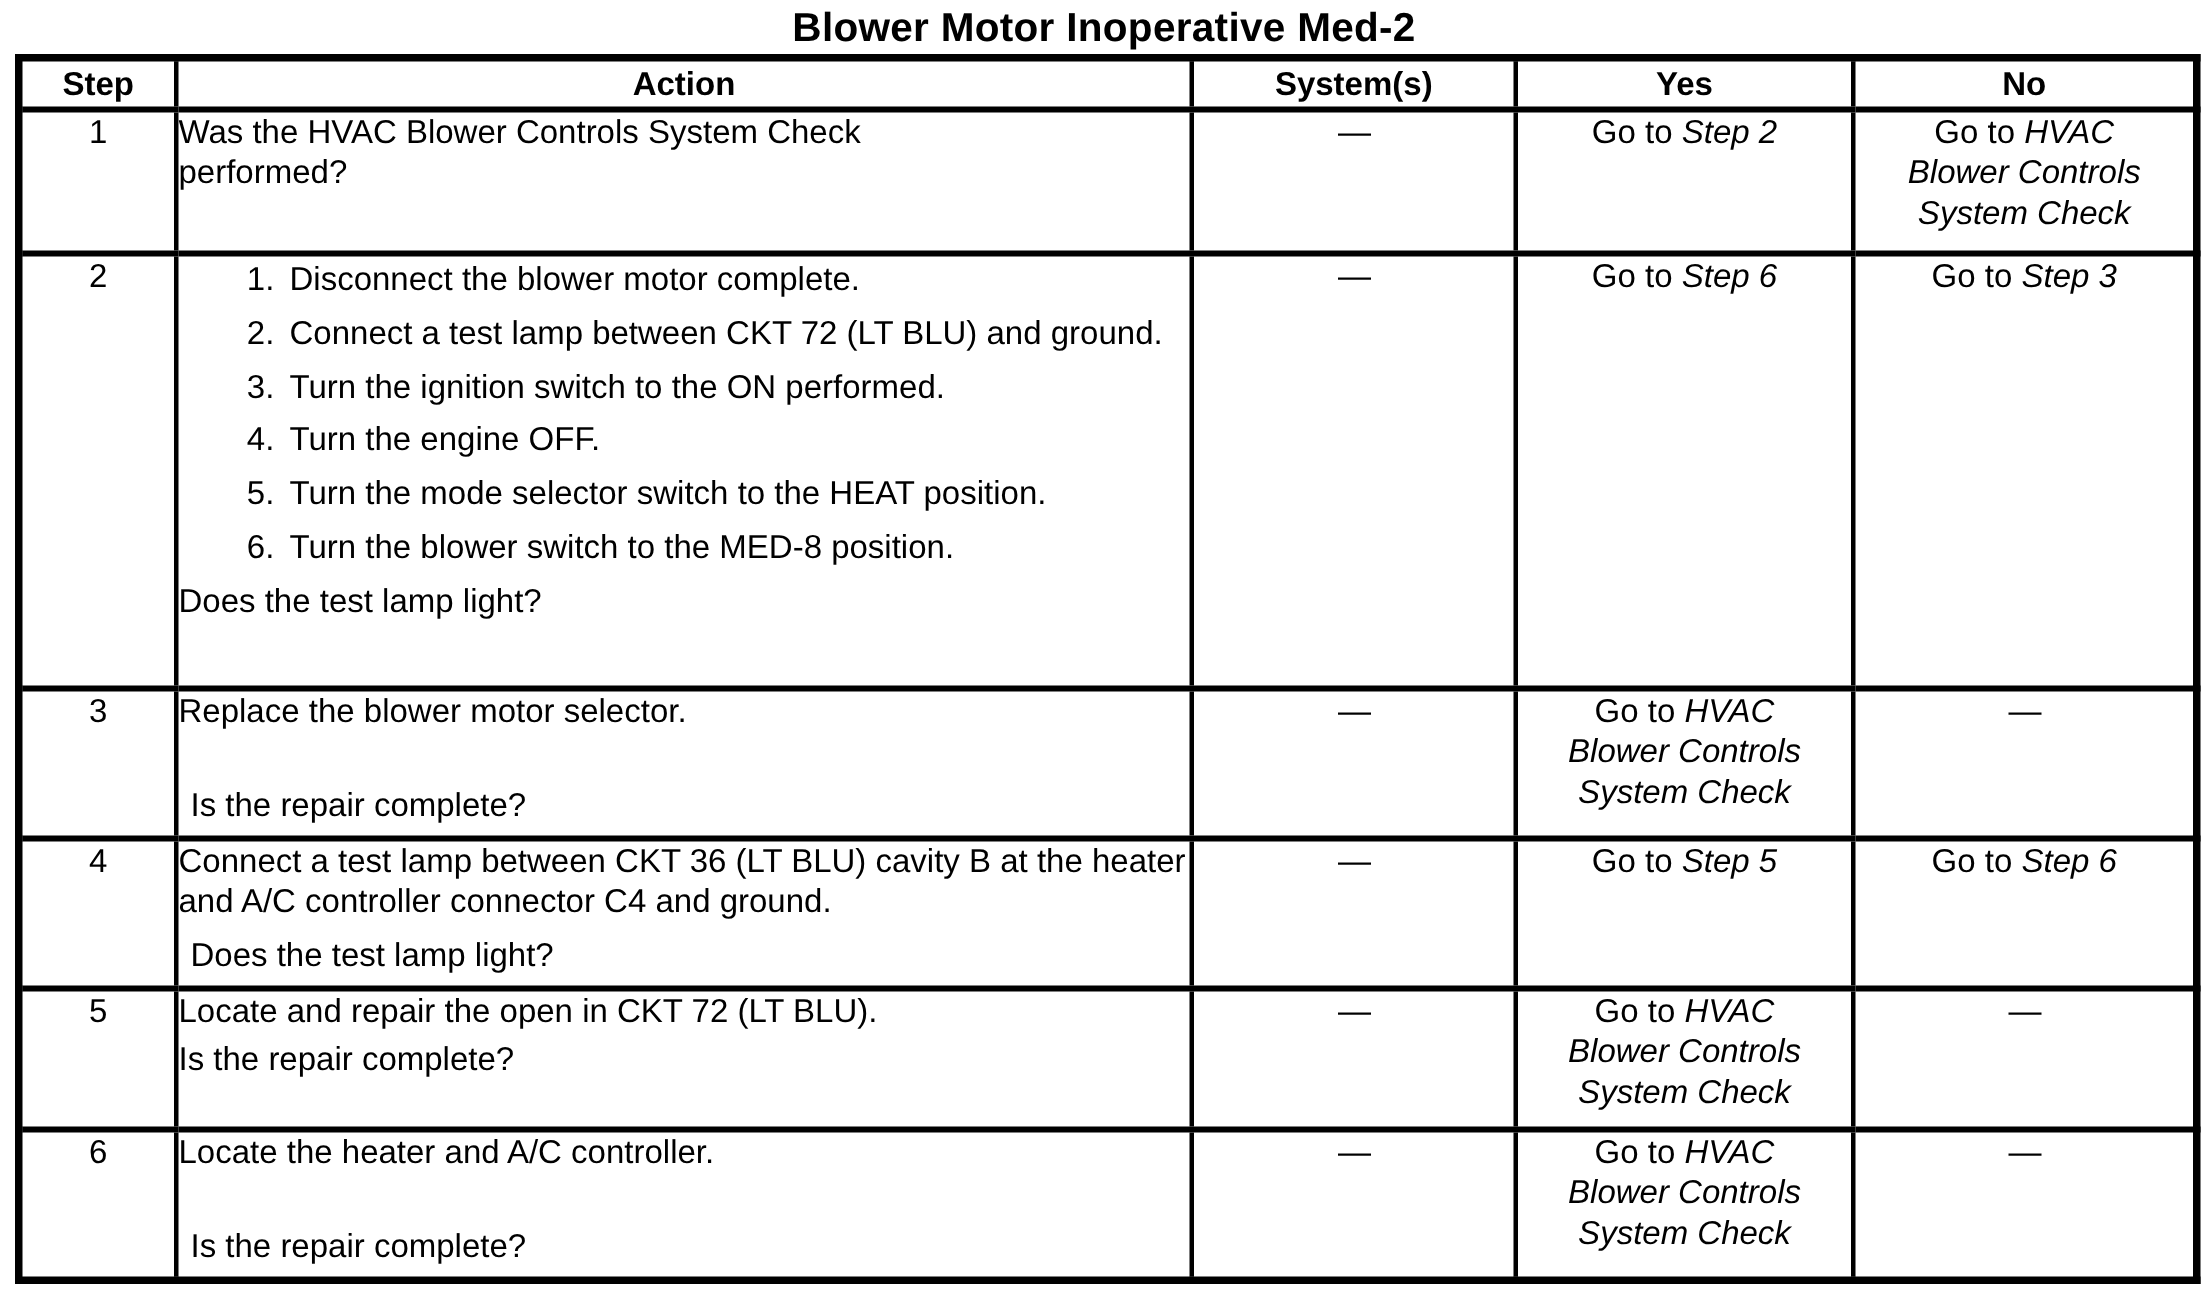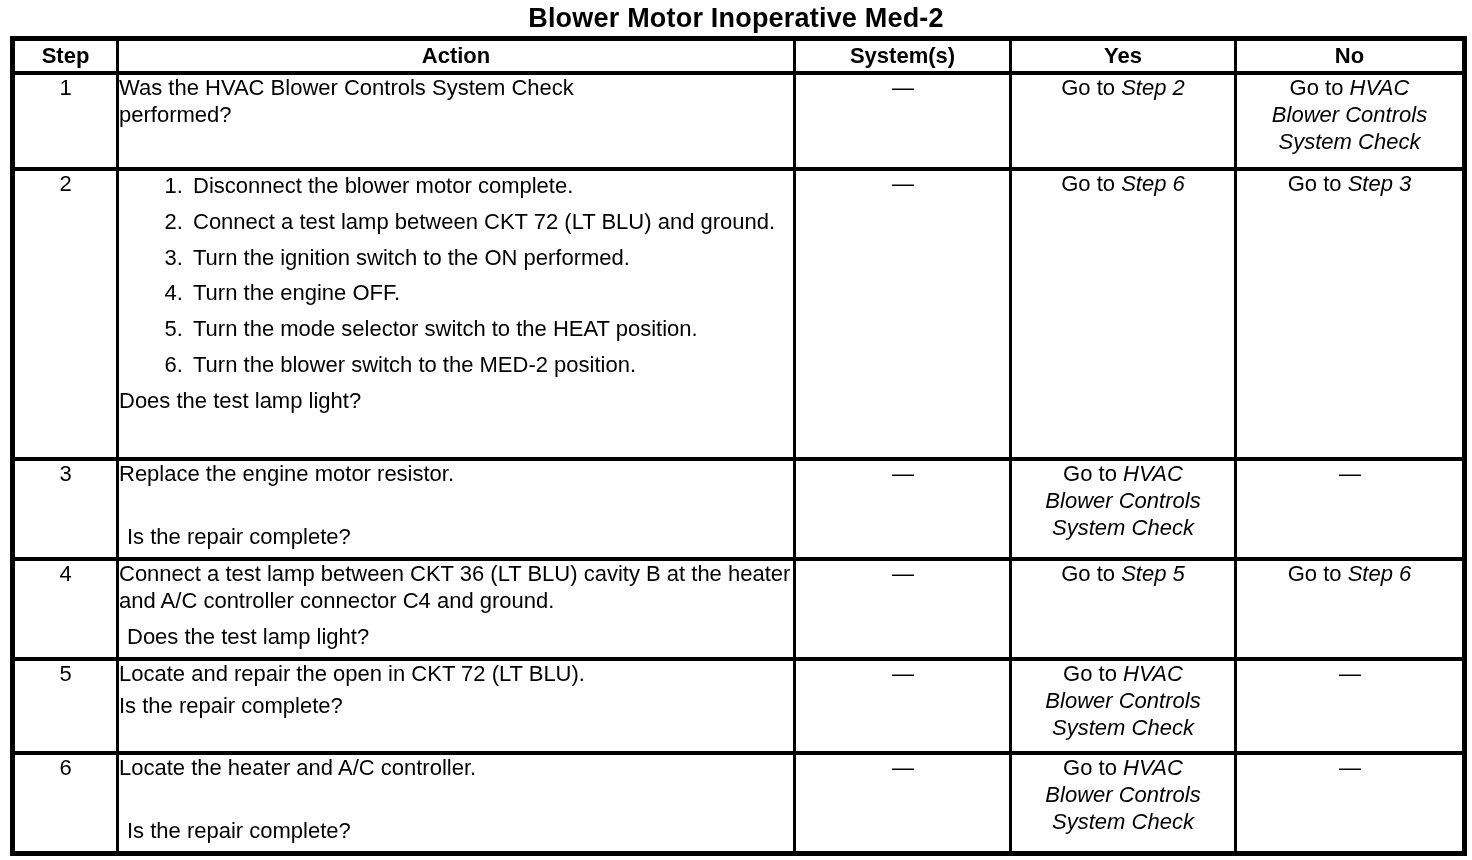--- a/index.html
+++ b/index.html
@@ -145,39 +145,39 @@
 
       <tr class="r2">
         <td class="step-cell">2</td>
         <td class="action-cell">
           <ol class="step-list">
             <li>Disconnect the blower motor complete.</li>
             <li>Connect a test lamp between CKT 72 (LT BLU) and ground.</li>
             <li>Turn the ignition switch to the ON performed.</li>
             <li>Turn the engine OFF.</li>
             <li>Turn the mode selector switch to the HEAT position.</li>
-            <li>Turn the blower switch to the MED-2 position.</li>
+            <li>Turn the blower switch to the MED-8 position.</li>
           </ol>
           <div class="question-flow">Does the test lamp light?</div>
         </td>
         <td class="value-cell mid">
           <span class="dash">—</span>
         </td>
         <td class="yes-cell bot">
           <span class="goto-line"><span>Go to </span><i>Step 6</i></span>
         </td>
         <td class="no-cell bot">
           <span class="goto-line"><span>Go to </span><i>Step 3</i></span>
         </td>
       </tr>
 
       <tr class="r3">
         <td class="step-cell">3</td>
         <td class="action-cell">
-          <span class="action-text">Replace the engine motor resistor.</span>
+          <span class="action-text">Replace the blower motor selector.</span>
           <div class="question-bottom">Is the repair complete?</div>
         </td>
         <td class="value-cell mid">
           <span class="dash">—</span>
         </td>
         <td class="yes-cell mid">
           <span class="goto-check"><span>Go to </span><i>HVAC Blower Controls System Check</i></span>
         </td>
         <td class="no-cell mid">
           <span class="dash">—</span>

